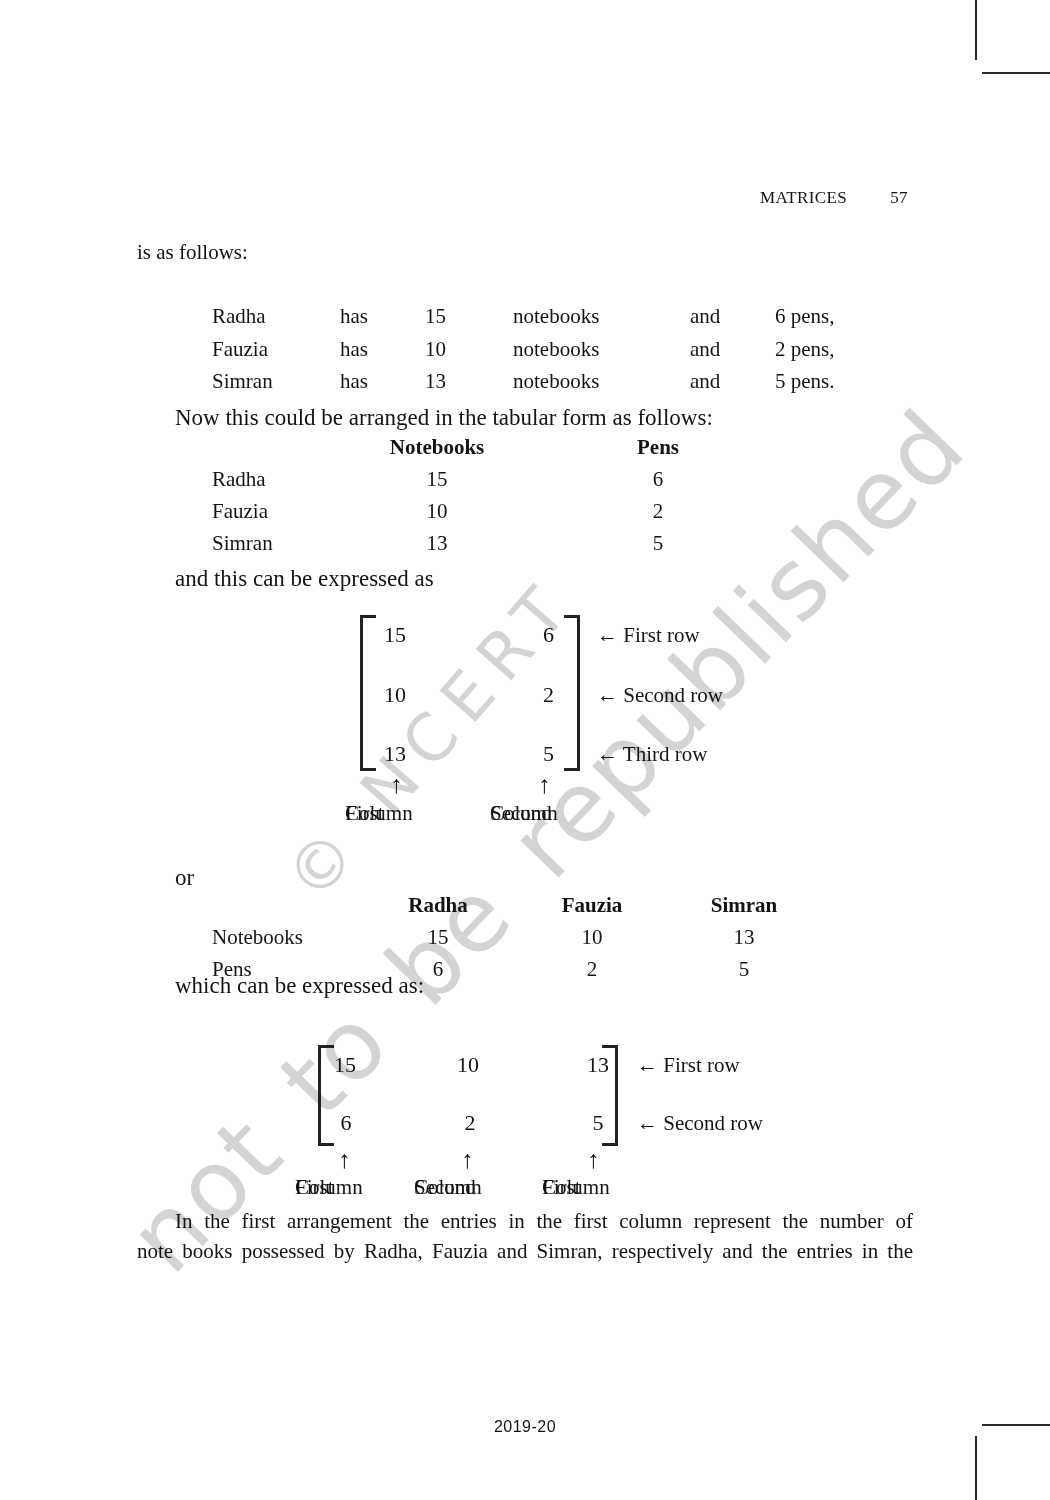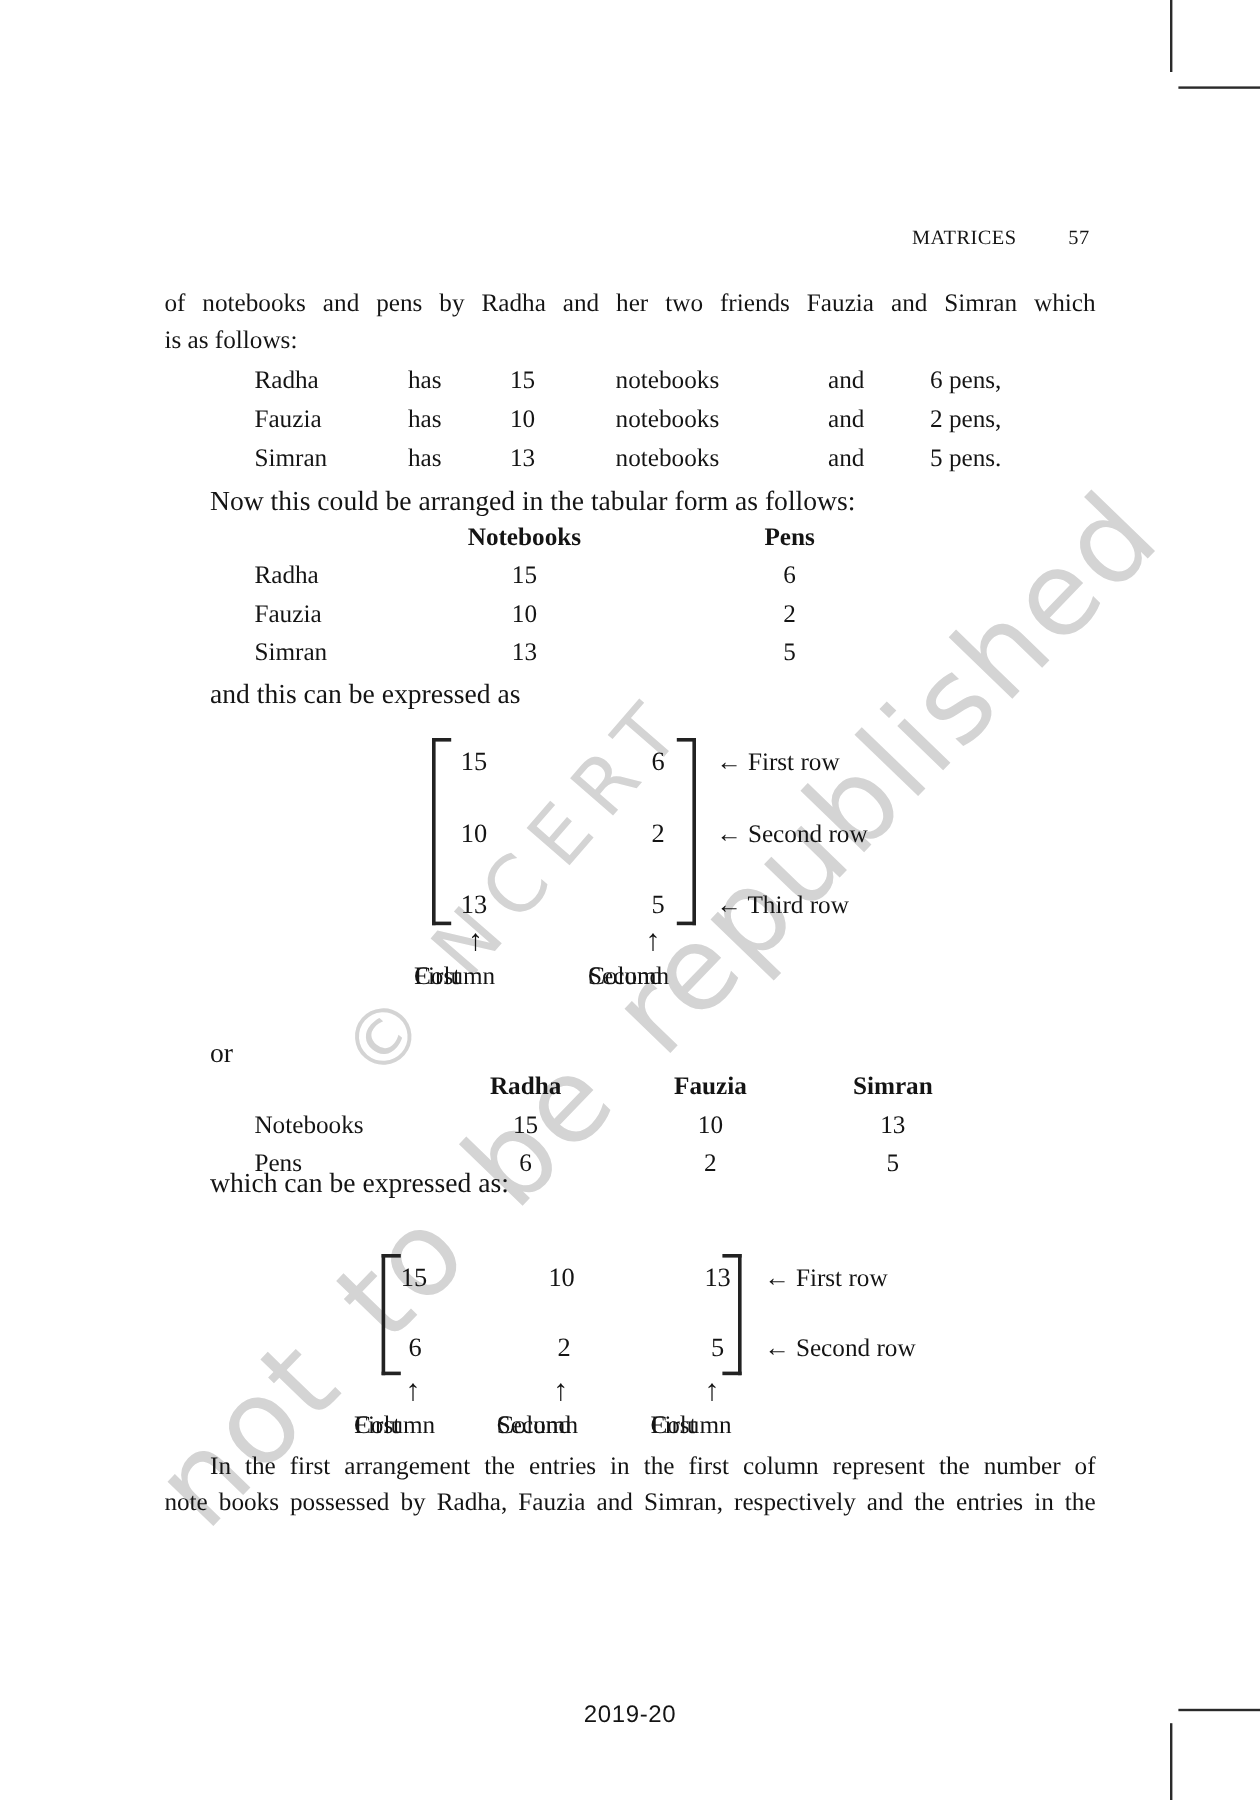--- a/index.html
+++ b/index.html
@@ -42,21 +42,21 @@
   .mx2 { left:318px; top:1042px; width:500px; height:195px; }
   .mx * { position:absolute; }
   .bkt { width:13px; border:3px solid #222222; }
   .bkt.l { border-right:none; }
   .bkt.r { border-left:none; }
   .num { text-align:center; width:44px; }
   .rowlab { font-size:21px; white-space:nowrap; }
   .up { font-size:25px; line-height:26px; }
   .collab { text-align:center; width:110px; font-size:21px; line-height:23px; }
   .footer { position:absolute; left:0; top:1418px; width:100%; text-align:center;
-            font-family:"Liberation Sans","DejaVu Sans",sans-serif; font-size:20px;
+            font-family:"Liberation Sans","DejaVu Sans",sans-serif; font-size:16px;
             letter-spacing:0.5px; }
 </style>
 </head>
 <body>
 
 <div class="page">
 
   <div class="wm wm1">© NCERT</div>
   <div class="wm wm2">not to be republished</div>
 
@@ -66,21 +66,20 @@
   <div class="crop" style="left:975px; top:1436px; width:2px; height:64px;"></div>
 
   <div class="content">
 
     <div class="hdr">
       <span>MATRICES</span>
       <span>57</span>
     </div>
 
     <div class="para" style="top:237px;">
-      <div class="jline">of notebooks and pens by Radha and her two friends Fauzia and Simran which</div>
       <div>is as follows:</div>
     </div>
 
     <div class="facts">
       <span>Radha</span>
         <span>has</span>
         <span>15</span>
         <span>notebooks</span>
         <span>and</span>
         <span>6 pens,</span>

